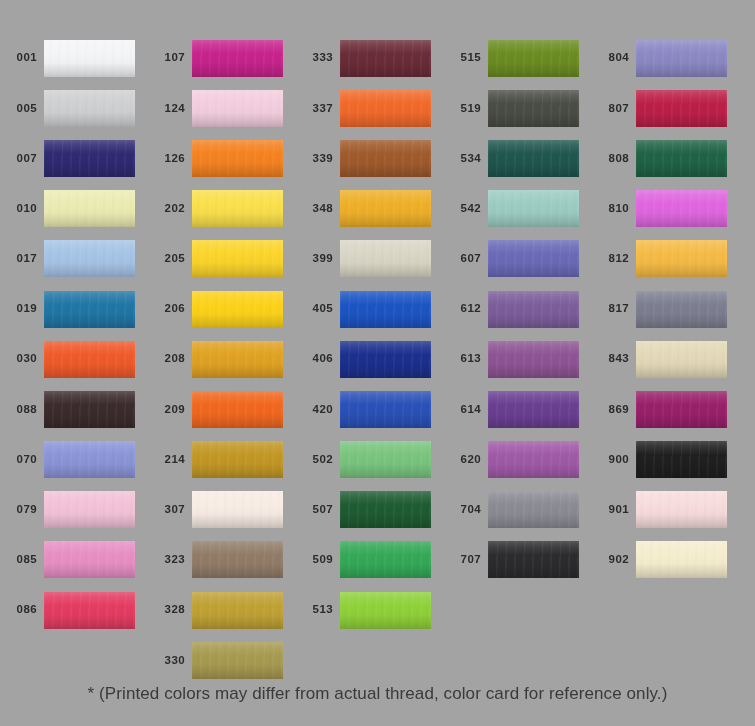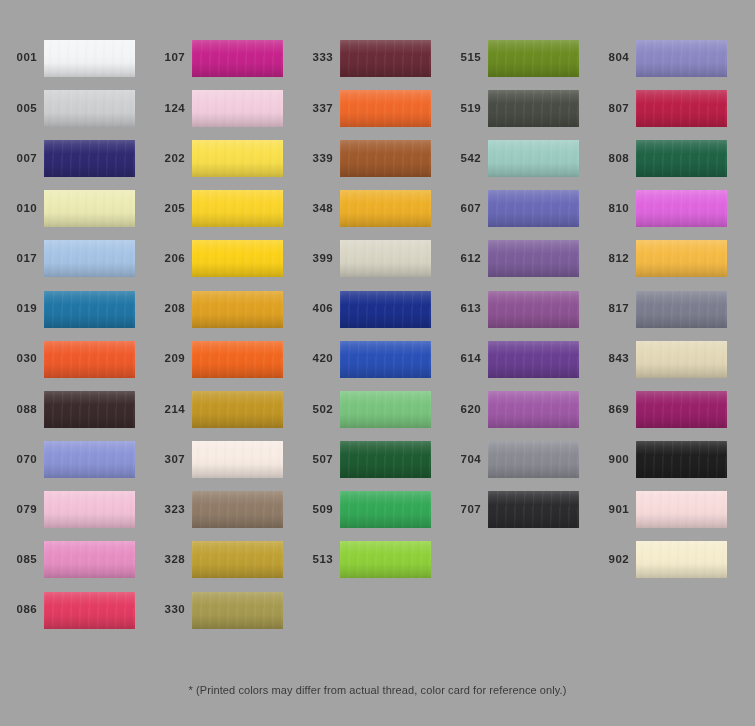--- a/index.html
+++ b/index.html
@@ -103,21 +103,21 @@
         rgba(0,0,0,0.05) 6px,
         rgba(0,0,0,0.00) 9px);
   }
 
   .footnote {
     position: absolute;
     left: 0;
     top: 684px;
     width: 755px;
     text-align: center;
-    font-size: 11px;
+    font-size: 17px;
     color: #3a3a3a;
     font-family: "Liberation Sans", sans-serif;
     letter-spacing: 0.1px;
   }
 </style>
 </head>
 <body>
 
 <div id="card">
 
@@ -217,20 +217,27 @@
           </div>
         </div>
         <div class="swatch-row">
           <div class="swatch-label">124</div>
           <div class="swatch-chip" style="background: rgb(243, 206, 222);">
             <div class="weave"></div>
             <div class="sheen"></div>
           </div>
         </div>
         <div class="swatch-row">
+          <div class="swatch-label">126</div>
+          <div class="swatch-chip" style="background: rgb(245, 130, 32);">
+            <div class="weave"></div>
+            <div class="sheen"></div>
+          </div>
+        </div>
+        <div class="swatch-row">
           <div class="swatch-label">202</div>
           <div class="swatch-chip" style="background: rgb(250, 224, 75);">
             <div class="weave"></div>
             <div class="sheen"></div>
           </div>
         </div>
         <div class="swatch-row">
           <div class="swatch-label">205</div>
           <div class="swatch-chip" style="background: rgb(251, 213, 42);">
             <div class="weave"></div>
@@ -324,20 +331,27 @@
           </div>
         </div>
         <div class="swatch-row">
           <div class="swatch-label">399</div>
           <div class="swatch-chip" style="background: rgb(217, 214, 198);">
             <div class="weave"></div>
             <div class="sheen"></div>
           </div>
         </div>
         <div class="swatch-row">
+          <div class="swatch-label">405</div>
+          <div class="swatch-chip" style="background: rgb(28, 85, 196);">
+            <div class="weave"></div>
+            <div class="sheen"></div>
+          </div>
+        </div>
+        <div class="swatch-row">
           <div class="swatch-label">406</div>
           <div class="swatch-chip" style="background: rgb(27, 48, 142);">
             <div class="weave"></div>
             <div class="sheen"></div>
           </div>
         </div>
         <div class="swatch-row">
           <div class="swatch-label">420</div>
           <div class="swatch-chip" style="background: rgb(42, 81, 184);">
             <div class="weave"></div>
@@ -382,20 +396,27 @@
           </div>
         </div>
         <div class="swatch-row">
           <div class="swatch-label">519</div>
           <div class="swatch-chip" style="background: rgb(74, 77, 69);">
             <div class="weave"></div>
             <div class="sheen"></div>
           </div>
         </div>
         <div class="swatch-row">
+          <div class="swatch-label">534</div>
+          <div class="swatch-chip" style="background: rgb(32, 86, 79);">
+            <div class="weave"></div>
+            <div class="sheen"></div>
+          </div>
+        </div>
+        <div class="swatch-row">
           <div class="swatch-label">542</div>
           <div class="swatch-chip" style="background: rgb(156, 204, 194);">
             <div class="weave"></div>
             <div class="sheen"></div>
           </div>
         </div>
         <div class="swatch-row">
           <div class="swatch-label">607</div>
           <div class="swatch-chip" style="background: rgb(106, 106, 184);">
             <div class="weave"></div>

